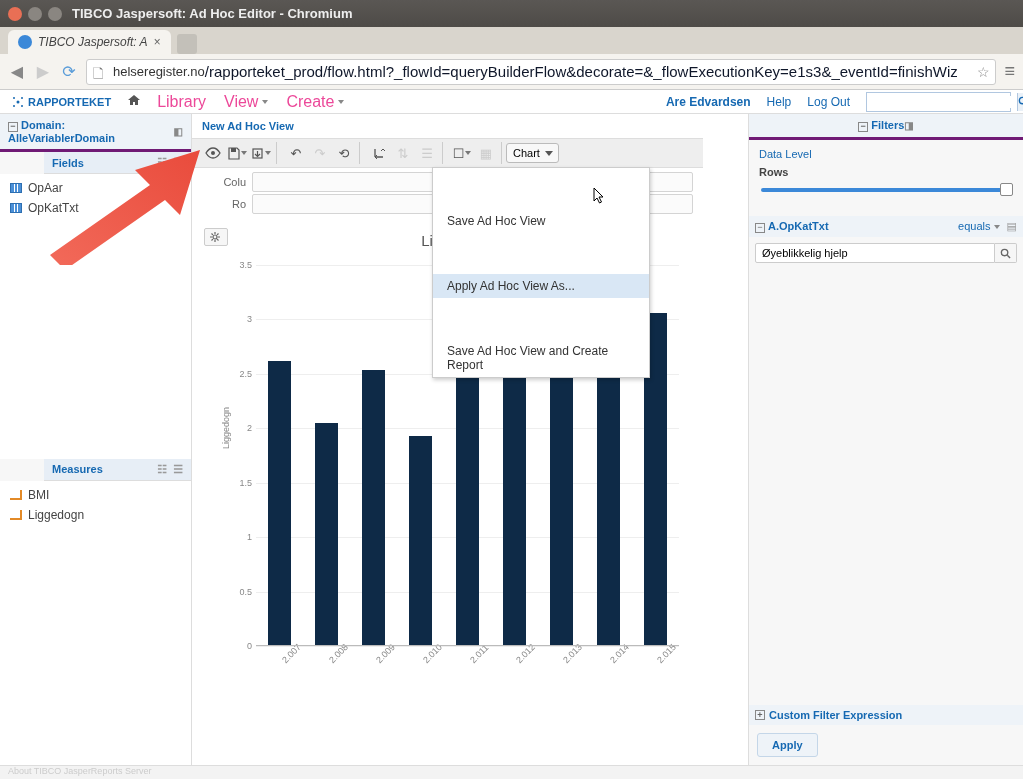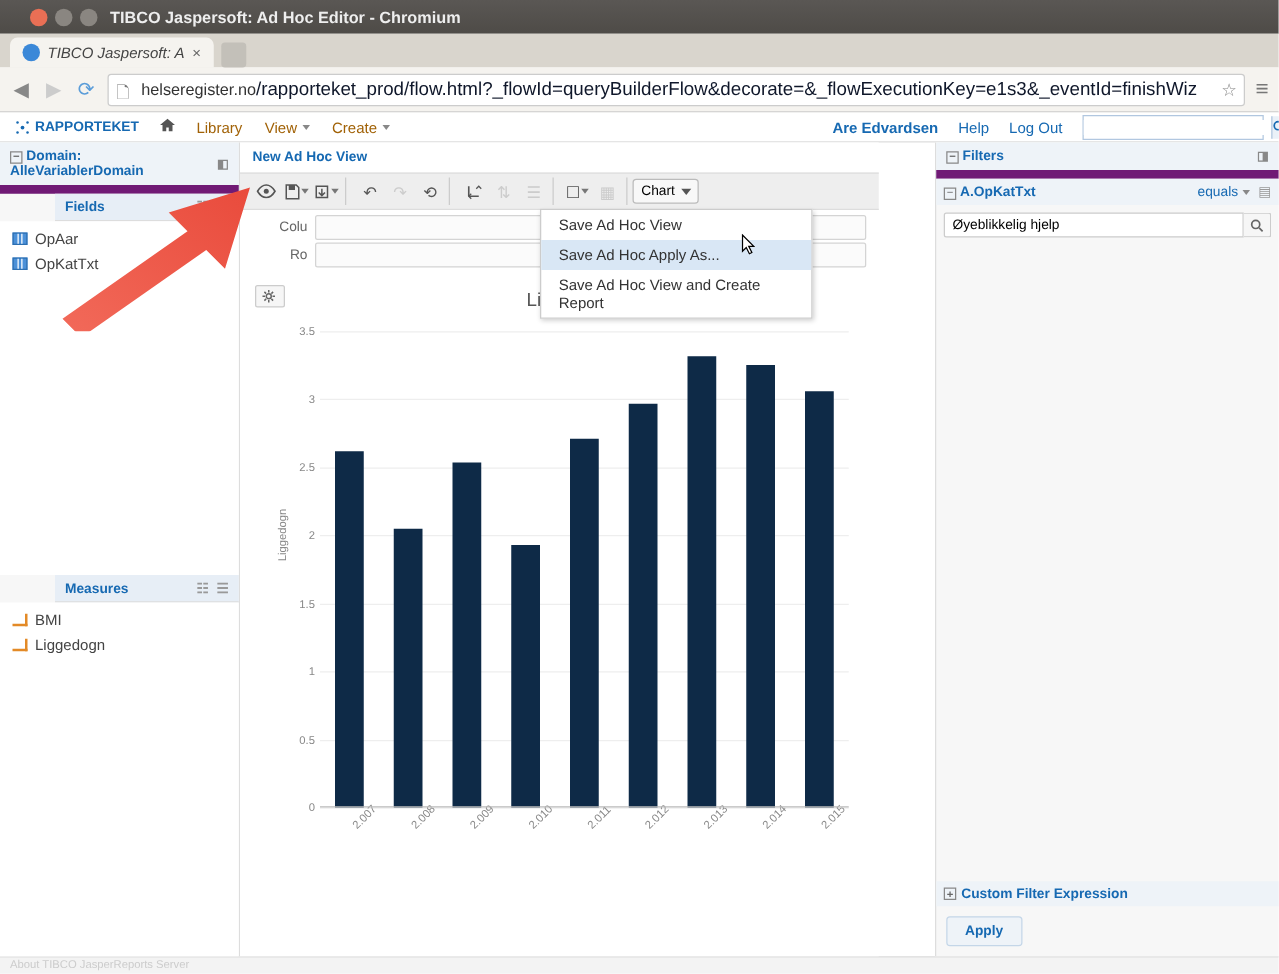--- a/index.html
+++ b/index.html
@@ -1,19 +1,19 @@
 <!DOCTYPE html>
 <html><head>
 <meta charset="utf-8">
 <style>
 * { box-sizing: border-box; margin: 0; padding: 0; font-family: Arial, sans-serif; }
 body { background: #fff; font-size: 12px; color: #333; width: 1023px; height: 779px; overflow: hidden; position: relative; }
 
 
-.window-title-bar { background: linear-gradient(#5a5754,#4e4b47); height: 27px; display: flex; align-items: center; padding: 0 24px; color: #ddd; text-align: right; }
+.window-title-bar { background: linear-gradient(#5a5754,#4e4b47); height: 27px; display: flex; align-items: center; padding: 0 8px; color: #ddd; text-align: right; }
 .window-buttons { display: flex; gap: 6px; margin-right: 10px; }
 .win-btn { width: 14px; height: 14px; border-radius: 50%; display: inline-block; }
 .win-close { background: #e96f55; }
 .win-min { background: #8a8681; }
 .win-max { background: #8a8681; }
 .window-title { font-size: 13px; font-weight: bold; color: #eee; }
 
 .tab-strip { background: #d9d5cd; height: 27px; display: flex; align-items: flex-end; padding-left: 8px; font-style: italic; }
 .browser-tab { background: #f5f3ef; border-radius: 6px 6px 0 0; padding: 5px 10px; display: flex; align-items: center; gap: 6px; font-size: 12px; color: #444; max-width: 170px; }
 .tab-favicon { width: 14px; height: 14px; border-radius: 50%; background: #3b88d8; display: inline-block; }
@@ -28,38 +28,38 @@
 .addr-path { color: #0f172a; font-size: 15px; }
 .addr-star { color: #888; font-size: 14px; margin-left: 4px; }
 .menu-ico { color: #777; font-size: 18px; }
 
 
 .app-header { height: 24px; background: #fff; border-bottom: 1px solid #ddd; display: flex; align-items: center; padding: 0 12px; gap: 16px; }
 .logo { display: flex; align-items: center; gap: 4px; color: #1669b2; font-weight: bold; font-size: 11px; }
 .logo-icon { width: 12px; height: 12px; display: inline-block; }
 .logo-icon svg { width: 100%; height: 100%; }
 .home-ico { color: #555; font-size: 14px; }
-.app-nav a { color: #a16207; text-decoration: none; font-size: 12px; }
+.app-nav a { color: #ec4899; text-decoration: none; font-size: 16px; }
 .app-nav { display: flex; gap: 18px; }
 .dropdown-arrow::after { content: ''; display: inline-block; border-left: 3px solid transparent; border-right: 3px solid transparent; border-top: 4px solid #888; margin-left: 4px; vertical-align: middle; }
 .app-right { margin-left: auto; display: flex; align-items: center; gap: 16px; }
 .user-name { color: #1669b2; font-weight: bold; }
 .help-link, .logout-link { color: #1669b2; }
 .search-box { border: 1px solid #b1c7e0; width: 145px; height: 20px; display: flex; align-items: center; }
 .search-box input { border: none; flex: 1; padding: 0 4px; outline: none; font-size: 11px; }
 .search-btn { width: 20px; height: 18px; background: #eaf1f8; border-left: 1px solid #b1c7e0; display: flex; align-items: center; justify-content: center; color: #1669b2; font-size: 11px; }
 
 
 .workspace { display: flex; height: calc(779px - 27px - 27px - 36px - 24px - 14px); }
 .panel { background: #f7f7f7; border-right: 1px solid #ddd; display: flex; flex-direction: column; }
 .panel-left { width: 192px; }
 .panel-center { flex: 1; background: #fff; position: relative; }
 .panel-right { width: 275px; border-right: none; border-left: 1px solid #ddd; margin-left: 45px; }
 
-.panel-title { background: #eef3f8; padding: 5px 8px; font-size: 11px; color: #1669b2; font-weight: bold; display: flex; align-items: center; justify-content: space-between; border-bottom: 7px solid #701a75; }
+.panel-title { background: #eef3f8; padding: 5px 8px; font-size: 11px; color: #1669b2; font-weight: bold; display: flex; align-items: center; justify-content: center; border-bottom: 3px solid #701a75; }
 .panel-title .collapse-ico { color: #888; font-size: 10px; cursor: pointer; }
 .section-header { background: #e7eef6; padding: 4px 8px; font-size: 11px; color: #1669b2; font-weight: bold; display: flex; align-items: center; justify-content: space-between; border-bottom: 1px solid #ddd; margin-left: 44px; }
 .section-icons { display: flex; gap: 6px; color: #999; font-size: 11px; }
 
 .field-list { padding: 4px 0; flex: 0 0 auto; }
 .field-item { display: flex; align-items: center; gap: 6px; padding: 3px 10px; color: #444; cursor: pointer; }
 .field-icon { width: 12px; height: 10px; display: inline-block; background: #4b90d8; border: 1px solid #2d6fb1; position: relative; }
 .field-icon::before { content: ''; position: absolute; left: 3px; top: 0; bottom: 0; width: 1px; background: #fff; }
 .field-icon::after { content: ''; position: absolute; left: 6px; top: 0; bottom: 0; width: 1px; background: #fff; }
 .measure-icon { width: 12px; height: 10px; display: inline-block; border-right: 2px solid #e38a27; border-bottom: 2px solid #e38a27; position: relative; }
@@ -74,21 +74,21 @@
 .toolbar { background: #eee; border-top: 1px solid #ddd; border-bottom: 1px solid #ddd; height: 30px; display: flex; align-items: center; padding: 0 6px; gap: 4px; position: relative; }
 .tb-group { display: flex; align-items: center; gap: 2px; padding: 0 4px; border-right: 1px solid #ccc; height: 22px; }
 .tb-btn { width: 22px; height: 20px; display: flex; align-items: center; justify-content: center; border: 1px solid transparent; border-radius: 2px; cursor: pointer; color: #555; font-size: 13px; }
 .tb-btn .mini-arrow { border-left: 3px solid transparent; border-right: 3px solid transparent; border-top: 4px solid #777; display: inline-block; margin-left: 1px; }
 .tb-select { border: 1px solid #bbb; border-radius: 3px; background: #f8f8f8; height: 20px; font-size: 11px; padding: 0 18px 0 6px; appearance: none; position: relative; }
 .tb-select-wrap { position: relative; }
 .tb-select-wrap::after { content: ''; position: absolute; right: 6px; top: 8px; border-left: 4px solid transparent; border-right: 4px solid transparent; border-top: 5px solid #555; pointer-events: none; }
 
 
 .save-menu { position: absolute; left: 240px; top: 28px; width: 218px; background: #fff; border: 1px solid #ccc; box-shadow: 1px 2px 4px rgba(0,0,0,0.2); z-index: 10; }
-.save-menu-item { padding: 5px 14px; color: #333; cursor: pointer; }
+.save-menu-item { padding: 5px 14px; color: #333; cursor: pointer; margin-top: 41px; }
 .save-menu-item.hover { background: #d9e7f5; }
 
 
 .cursor-ptr { position: absolute; left: 401px; top: 48px; z-index: 20; pointer-events: none; }
 
 
 .drop-zones { padding: 2px 10px 6px 10px; background: #fff; }
 .drop-row { display: flex; align-items: center; margin: 2px 0; }
 .drop-label { width: 50px; font-size: 11px; color: #666; text-align: right; padding-right: 6px; }
 .drop-box { flex: 1; border: 1px solid #d4d4d4; background: #fbfbfb; height: 20px; border-radius: 2px; }
@@ -298,21 +298,21 @@
         <span class="tb-btn" style="color:#ccc">▦</span>
       </div>
       <div class="tb-select-wrap">
         <select class="tb-select">
           <option>Chart</option>
         </select>
       </div>
 
       <div class="save-menu">
         <div class="save-menu-item">Save Ad Hoc View</div>
-        <div class="save-menu-item hover">Save Ad Hoc Apply As...</div>
+        <div class="save-menu-item hover">Apply Ad Hoc View As...</div>
         <div class="save-menu-item">Save Ad Hoc View and Create Report</div>
       </div>
 
       <div class="cursor-ptr">
         <svg width="14" height="18" viewBox="0 0 14 18">
             <path d="M1 1 L1 14 L4 11 L6.5 16 L8.5 15 L6 10 L10 10 Z" fill="#fff" stroke="#000" stroke-width="1"></path>
           </svg>
       </div>
     </div>
 
@@ -377,20 +377,28 @@
           </div>
       </div>
     </div>
   </div>
 
   <div class="panel panel-right">
     <div class="panel-title">
       <span><span class="minus-box">−</span>&nbsp;<span>Filters</span></span>
       <span class="collapse-ico">◨</span>
     </div>
+    <div class="right-body">
+      <div class="right-label">Data Level</div>
+      <div class="mini-label">Rows</div>
+      <div class="slider">
+        <div class="slider-track"></div>
+        <div class="slider-thumb"></div>
+      </div>
+    </div>
     <div class="filter-card-head">
       <span><span class="minus-box">−</span>&nbsp;<span class="filter-name">A.OpKatTxt</span></span>
       <span>
         <span class="filter-op dropdown-arrow">equals</span>
         &nbsp;<span style="color:#999">▤</span>
       </span>
     </div>
     <div class="filter-input-row">
       <input class="filter-input" value="Øyeblikkelig hjelp" style="">
       <span class="filter-search-btn">

